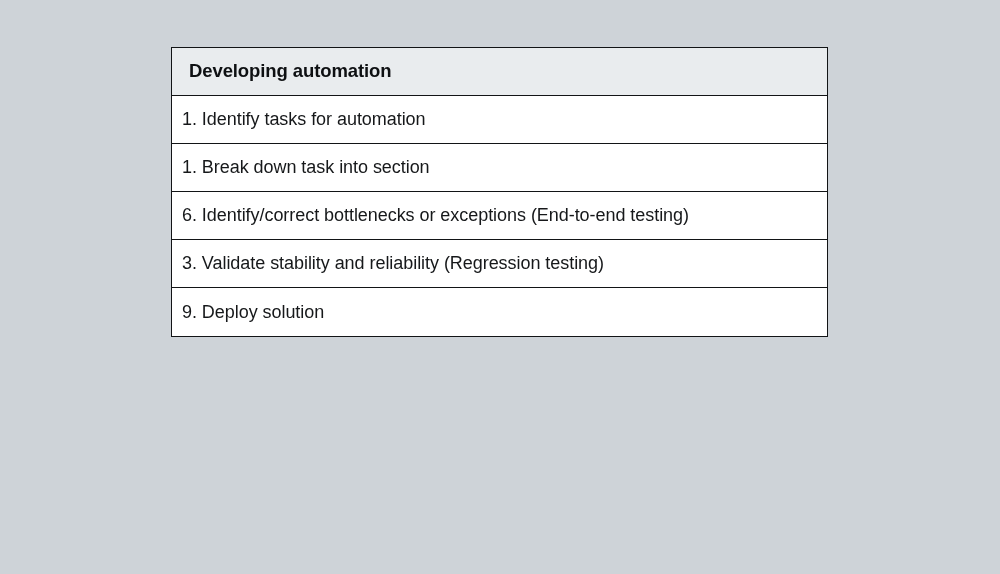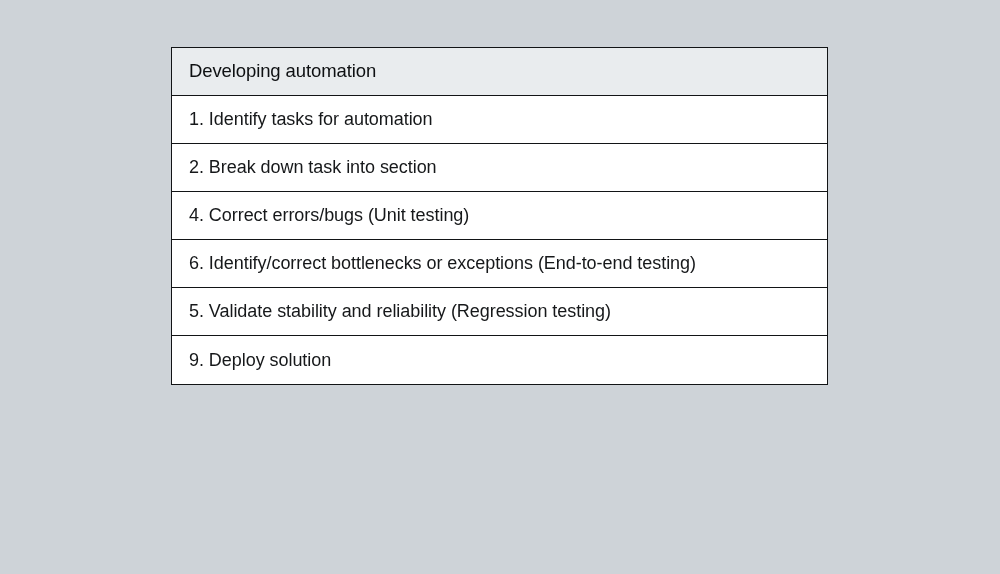--- a/index.html
+++ b/index.html
@@ -38,39 +38,39 @@
     box-sizing: border-box;
     background: #e9ecee;
     border-bottom: 1.6px solid #121416;
     display: flex;
     align-items: center;
     padding: 0 16px 0 17px;
   }
 
   .table-header-title {
     font-size: 18.5px;
-    font-weight: 400;
+    font-weight: 700;
     color: #0e1012;
     letter-spacing: -0.1px;
     line-height: 1;
     white-space: nowrap;
   }
 
   .table-body {
     display: block;
   }
 
   .table-row {
     height: 48px;
     box-sizing: border-box;
     background: #ffffff;
     border-bottom: 1.6px solid #121416;
     display: flex;
     align-items: center;
-    padding: 0 16px 0 17px;
+    padding: 0 16px 0 10px;
   }
 
   .table-row:last-child {
     border-bottom: none;
     text-align: center;
   }
 
   .row-text {
     font-size: 18px;
     font-weight: 400;
@@ -91,36 +91,33 @@
       <span class="table-header-title">Developing automation</span>
     </div>
 
     <div class="table-body">
 
       <div class="table-row">
         <span class="row-text">1. Identify tasks for automation</span>
       </div>
 
       <div class="table-row">
-        <span class="row-text">2. Break down task into section</span>
+        <span class="row-text">1. Break down task into section</span>
       </div>
 
 
-      <div class="table-row">
-        <span class="row-text">4. Correct errors/bugs (Unit testing)</span>
-      </div>
 
 
       <div class="table-row">
         <span class="row-text">6. Identify/correct bottlenecks or exceptions (End-to-end testing)</span>
       </div>
 
 
       <div class="table-row">
-        <span class="row-text">5. Validate stability and reliability (Regression testing)</span>
+        <span class="row-text">3. Validate stability and reliability (Regression testing)</span>
       </div>
 
       <div class="table-row">
         <span class="row-text">9. Deploy solution</span>
       </div>
 
     </div>
   </div>
 
 </div>

